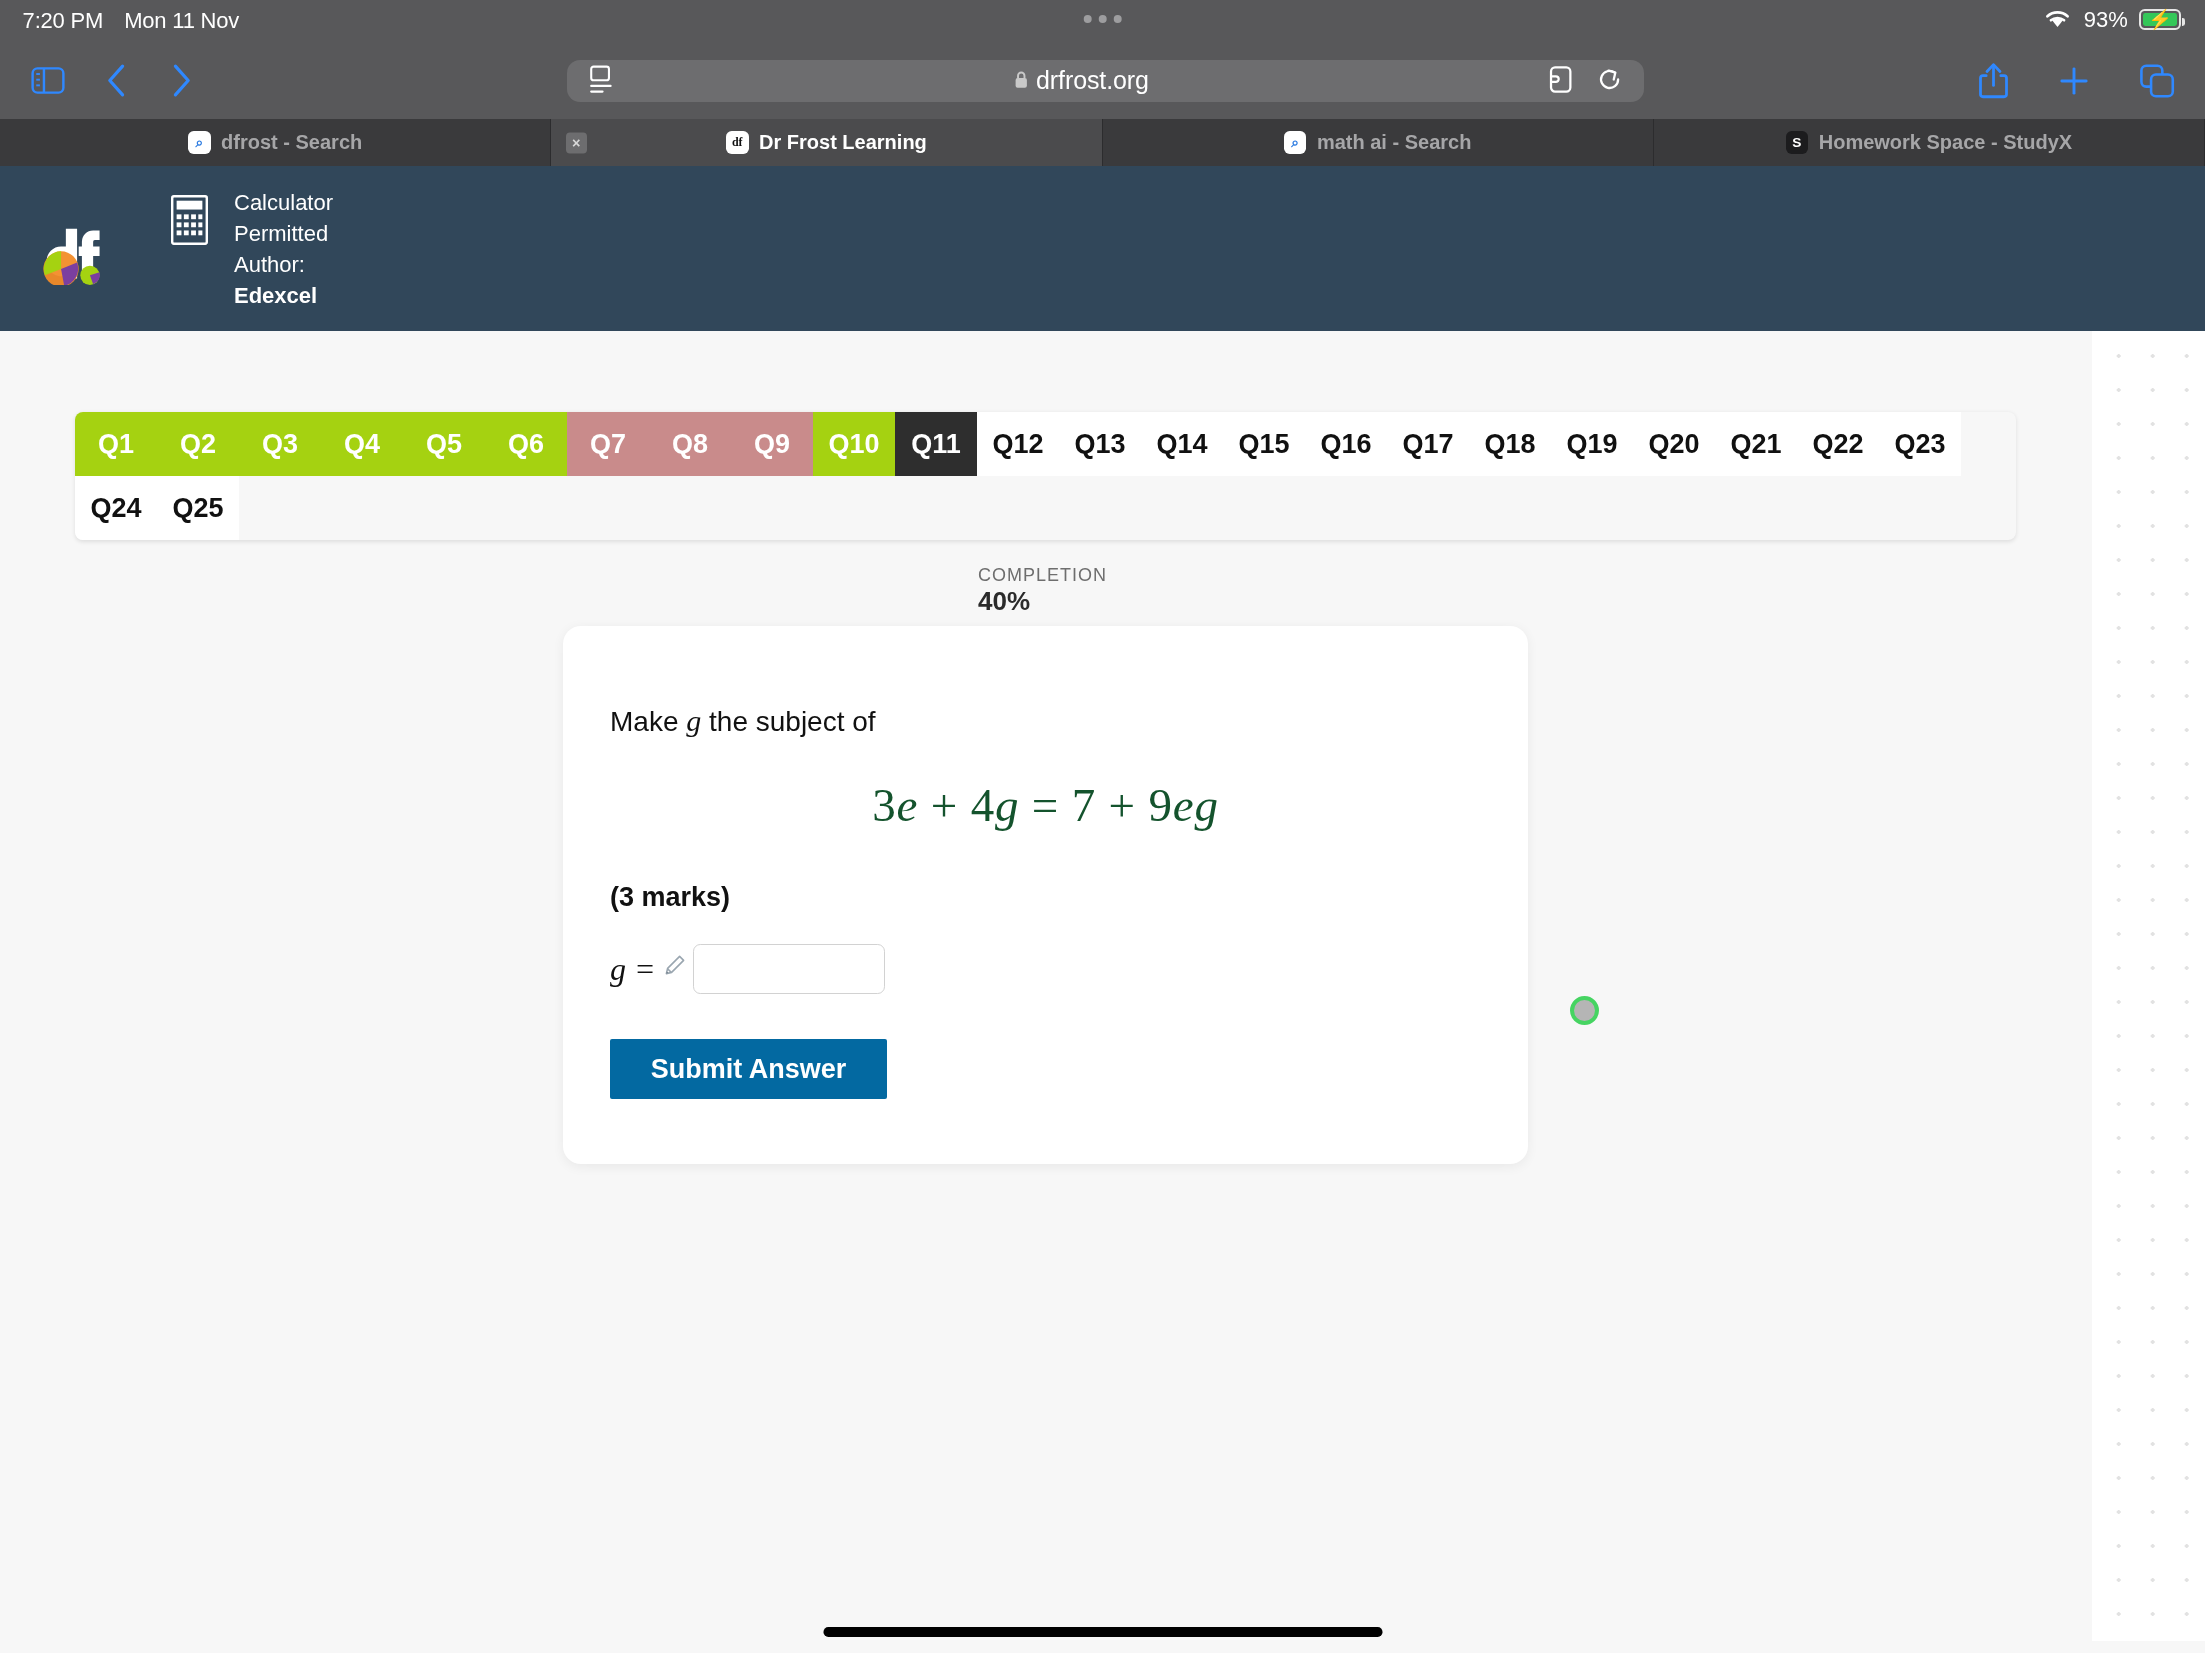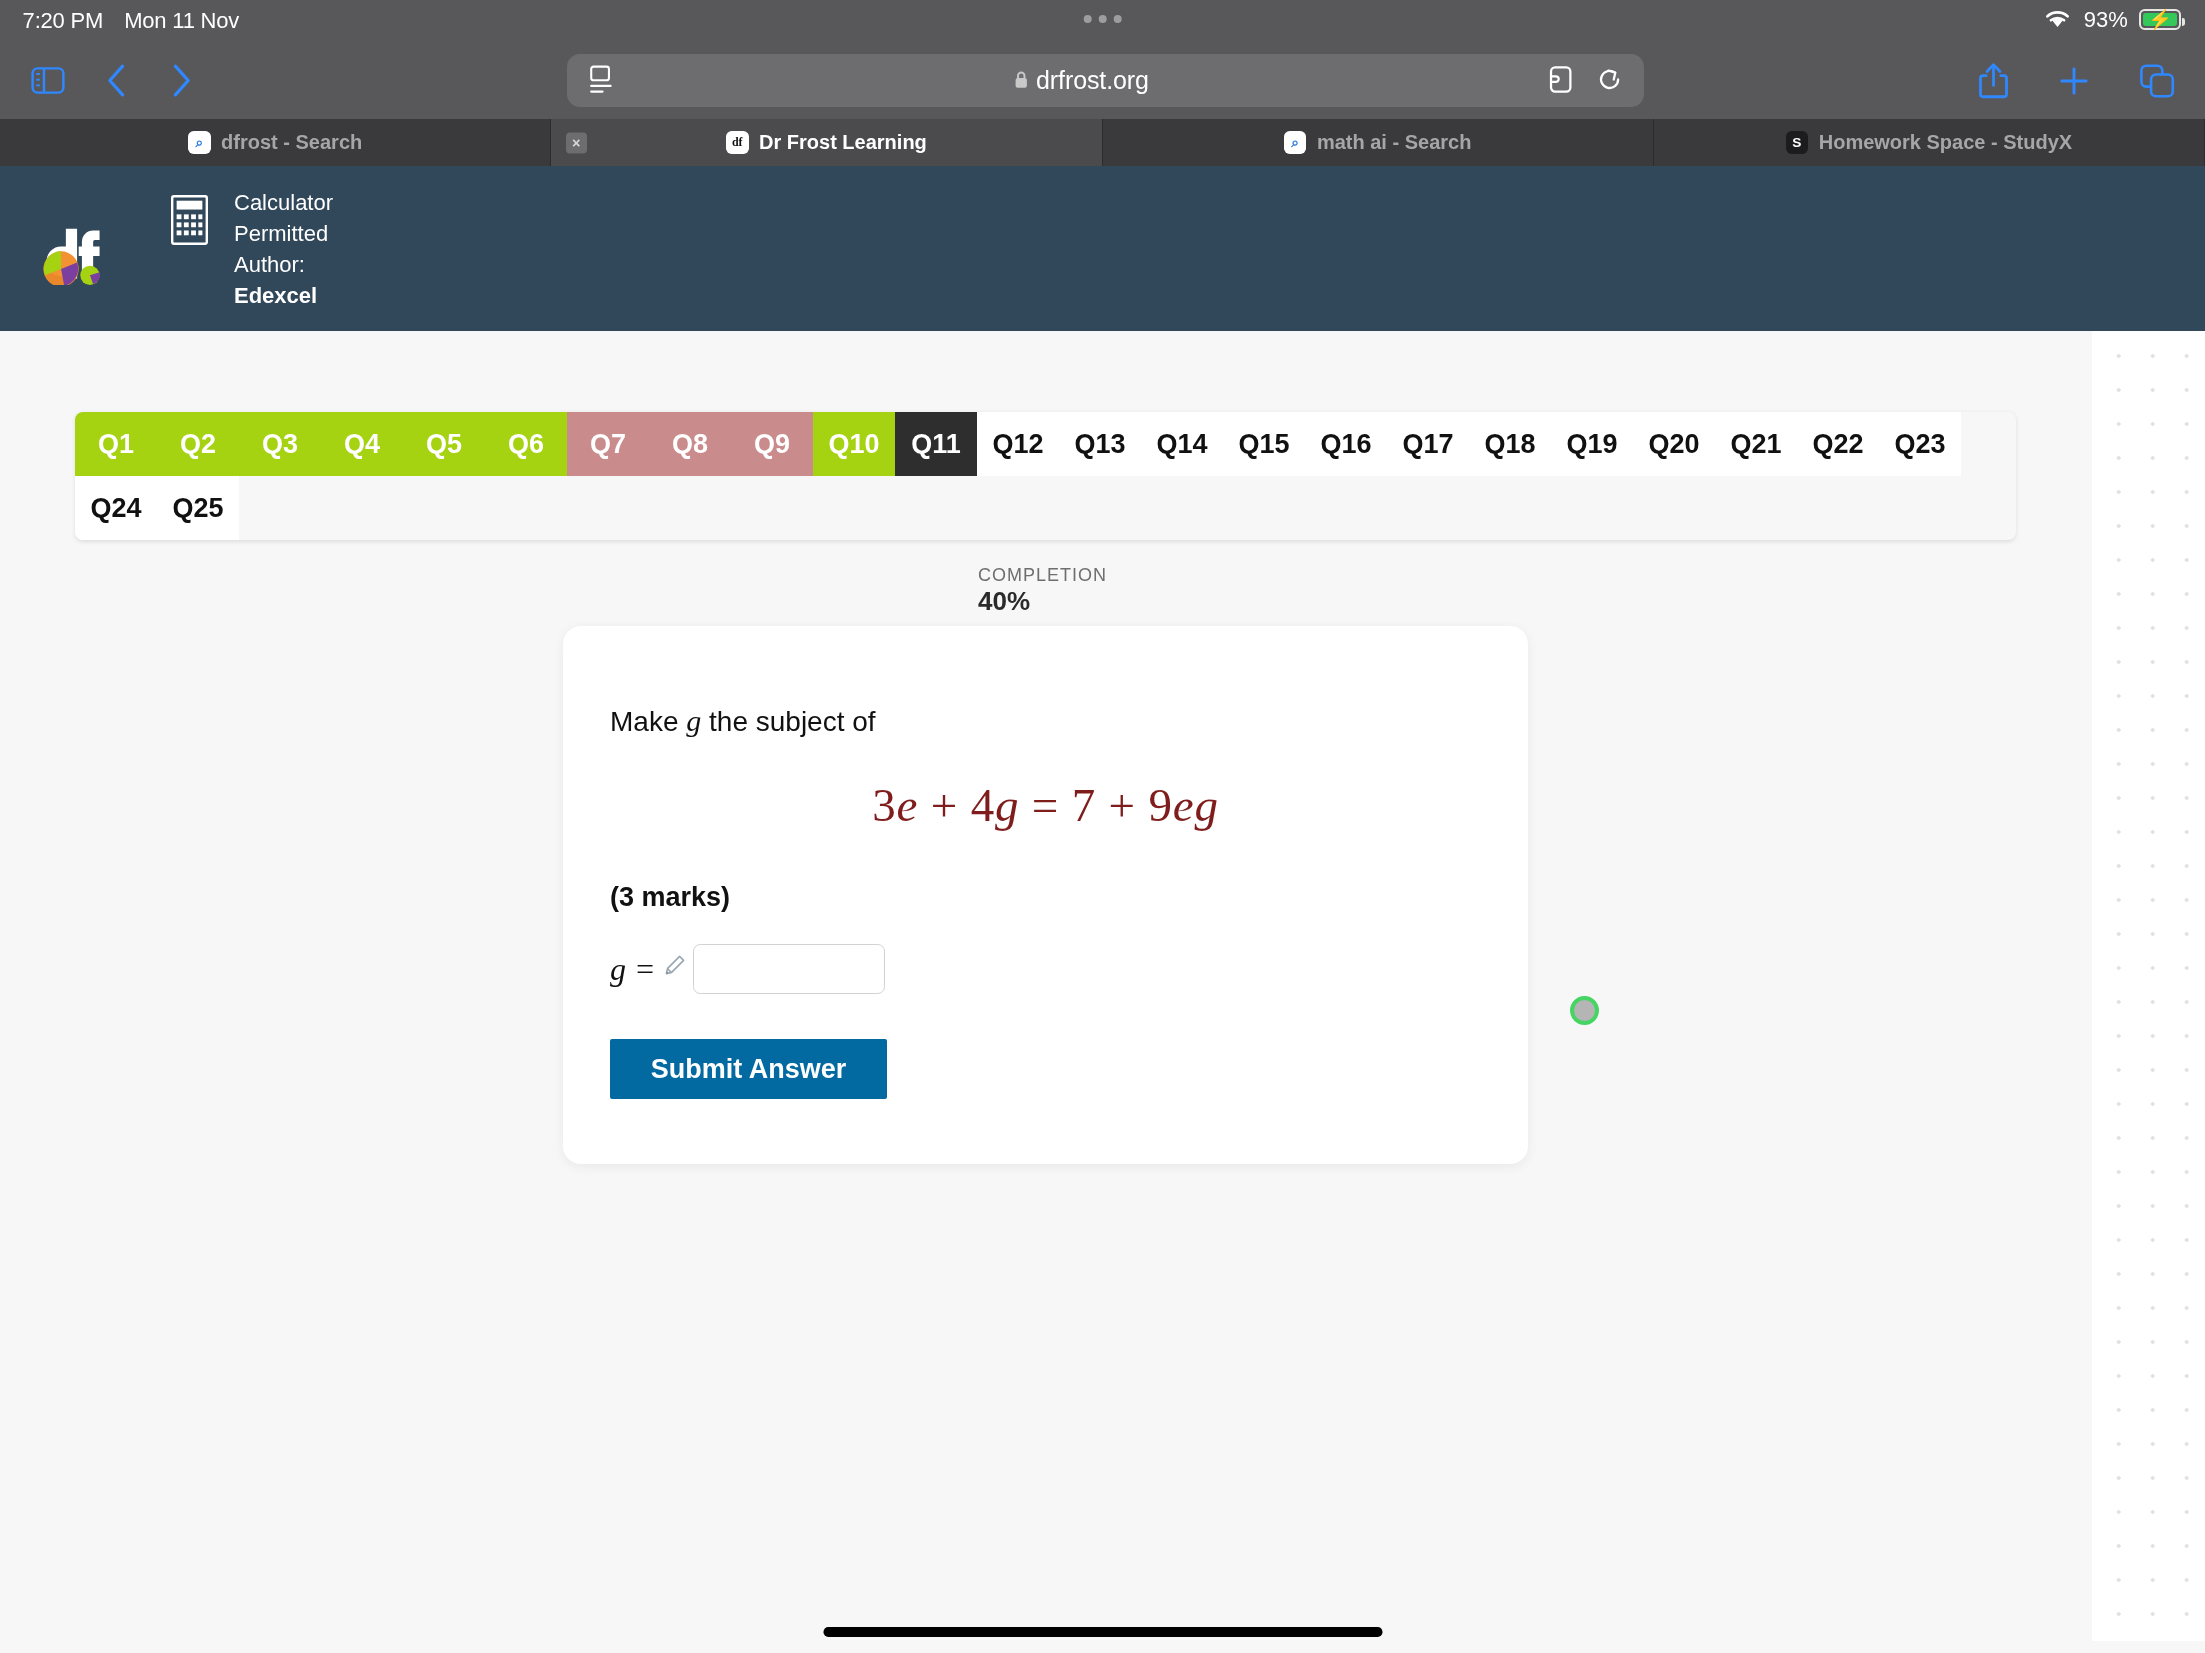--- a/index.html
+++ b/index.html
@@ -46,21 +46,21 @@
 
   
   .browser-chrome {
     position: absolute; top: 42px; left: 0; width: 2205px; height: 77px;
     background: #58585a;
     display: flex; align-items: center;
   }
   .chrome-left { display: flex; align-items: center; gap: 40px; padding-left: 31px; }
   .icon-btn { color: #2f88ff; display: flex; align-items: center; justify-content: center; cursor: pointer; }
   .url-bar {
-    position: absolute; left: 567px; width: 1077px; height: 53px;
+    position: absolute; left: 567px; width: 1077px; height: 42px;
     background: #6d6d6f; border-radius: 13px;
     display: flex; align-items: center; padding: 0 21px;
   }
   .url-text {
     flex: 1; text-align: center; color: #ffffff;
     font-size: 25px; letter-spacing: -0.1px;
     display: flex; align-items: center; justify-content: center; gap: 8px;
   }
   .lock-glyph { display: inline-block; }
   .chrome-right { position: absolute; right: 29px; display: flex; align-items: center; gap: 48px; }
@@ -167,21 +167,21 @@
     position: absolute; left: 563px; top: 626px; width: 965px; height: 538px;
     background: #ffffff; border-radius: 18px;
     box-shadow: 0 2.4px 11.3px rgba(0,0,0,0.06);
     padding: 77px 0 0 47px;
   }
   .q-prompt { font-size: 28px; color: #111111; line-height: 1.2; }
   .q-prompt .mvar { font-family: "Liberation Serif", serif; font-style: italic; font-size: 30px; }
   .q-equation {
     font-family: "Liberation Serif", serif;
     font-size: 47px; text-align: center; margin-top: 39px; padding-right: 47px;
-    color: #7f1d1d; letter-spacing: 0.8px;
+    color: #14532d; letter-spacing: 0.8px;
   }
   .q-equation i { font-style: italic; }
   .q-marks { font-size: 27px; font-weight: 700; color: #111111; margin-top: 50px; }
   .answer-row { display: flex; align-items: center; margin-top: 31px; gap: 6.5px; }
   .ans-label {
     font-family: "Liberation Serif", serif; font-style: italic;
     font-size: 32px; color: #111111;
   }
   .ans-pencil { font-size: 24px; color: #8f9ba5; }
   .ans-input {

